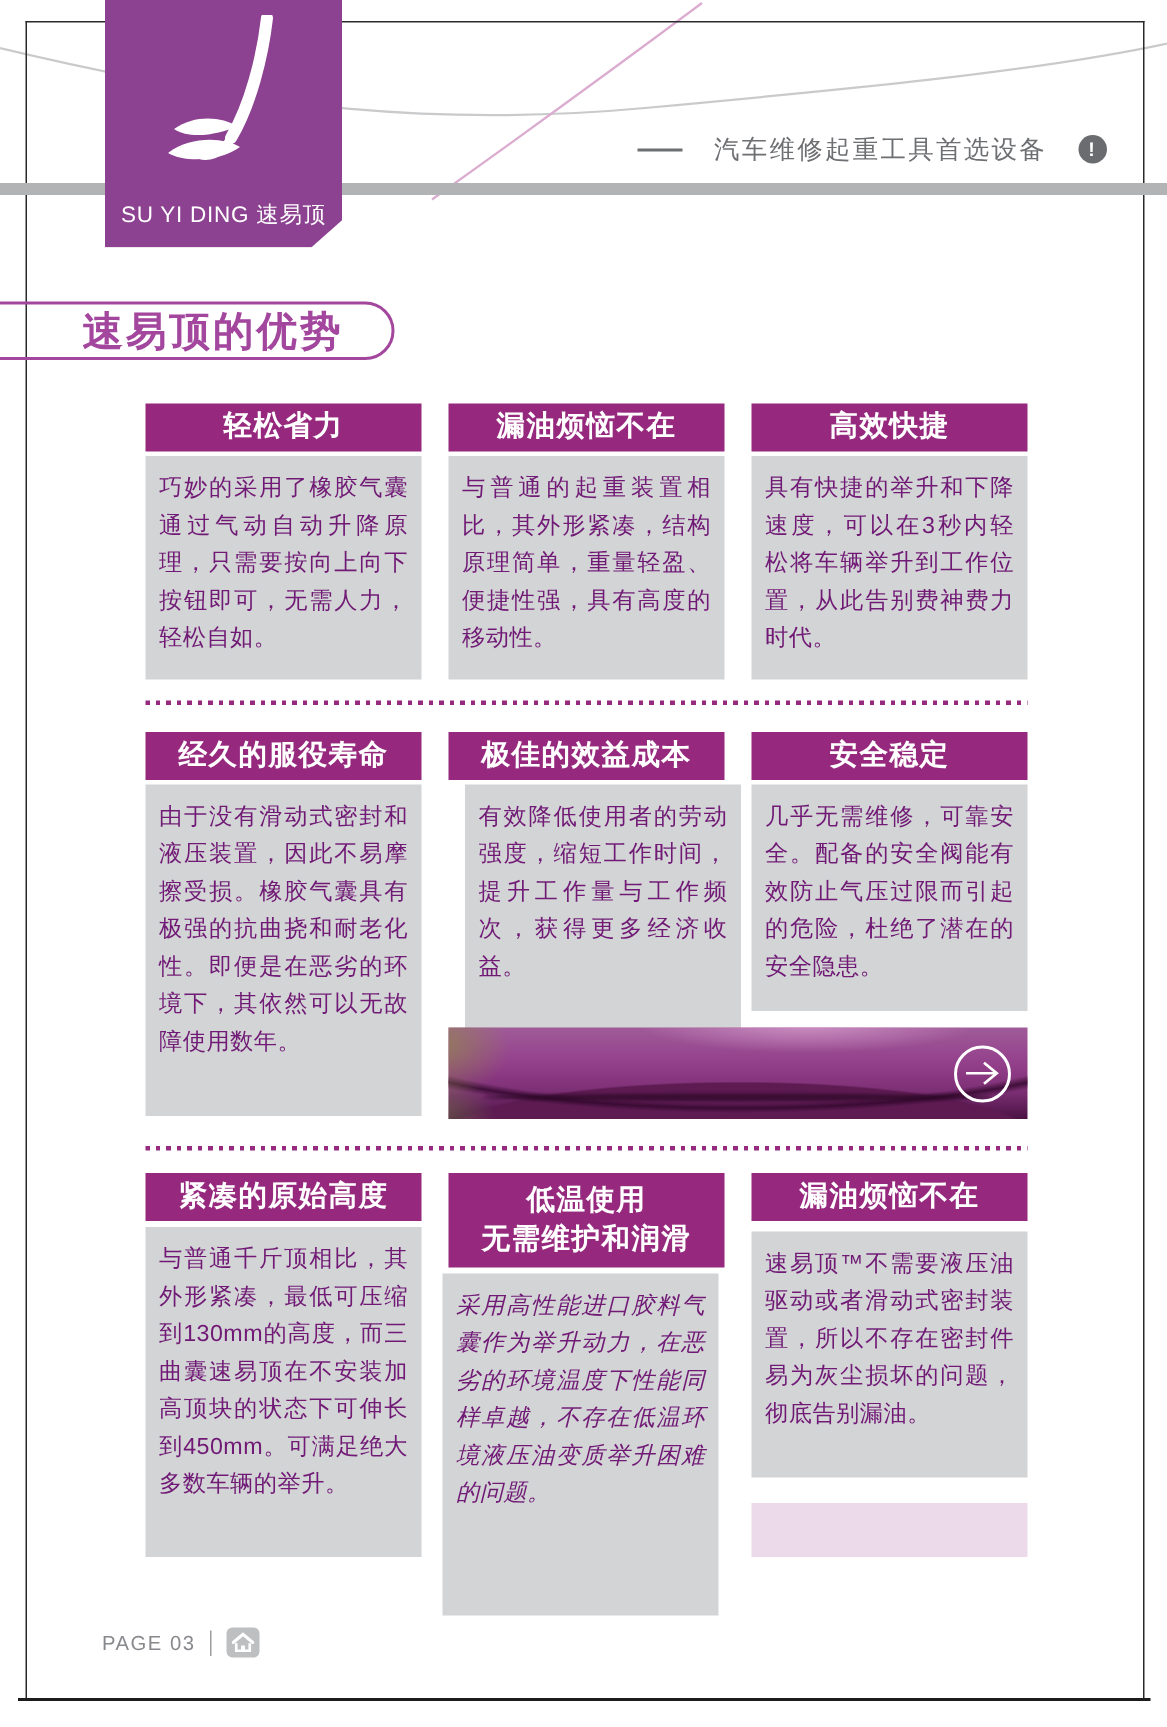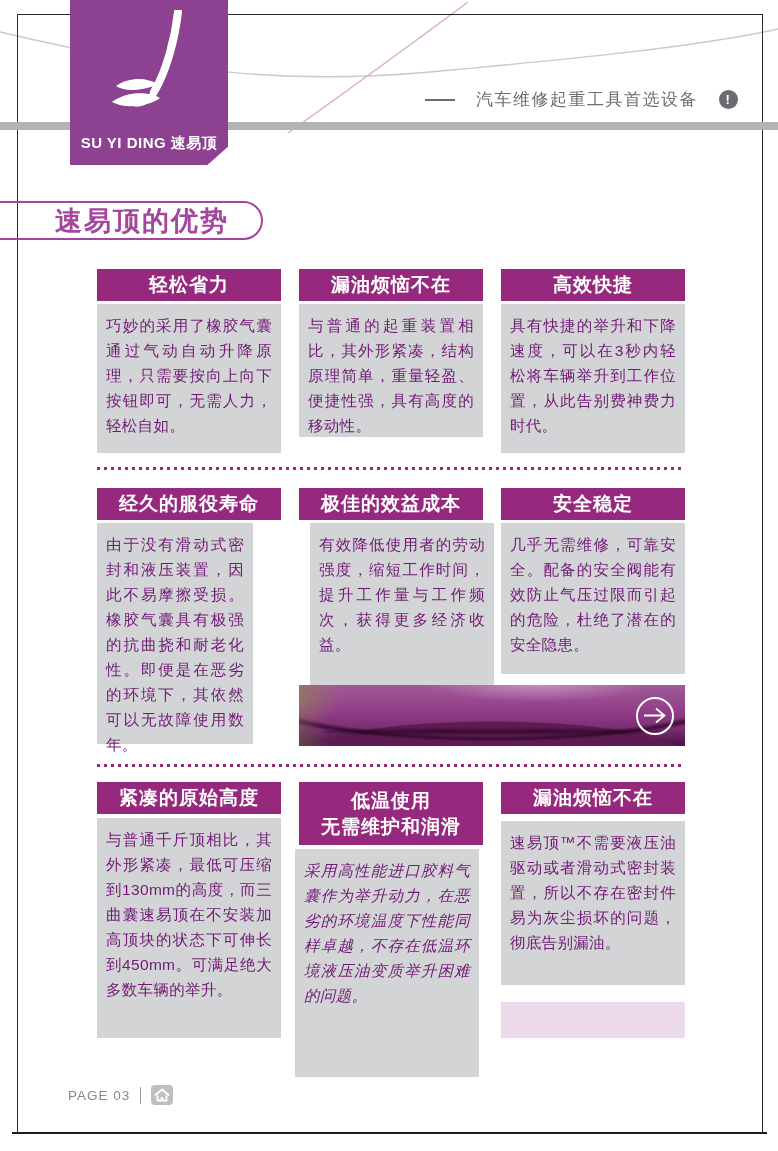--- a/index.html
+++ b/index.html
@@ -6,21 +6,21 @@
   .page{position:relative;width:778px;height:1151px;background:#fff;overflow:hidden;
         font-family:"Liberation Sans","DejaVu Sans",sans-serif;}
   
   .vline{position:absolute;width:1px;background:#2b2a2a;}
   .hline{position:absolute;height:1px;background:#2b2a2a;}
   .graybar{position:absolute;left:0;top:122px;width:778px;height:8px;background:#b1b3b5;}
   
   .logo-box{position:absolute;left:70px;top:0;width:158px;height:165px;background:#8c4191;
             clip-path:polygon(0 0,100% 0,100% 89%,87% 100%,0 100%);}
   .logo-text{position:absolute;left:0;bottom:12px;width:100%;text-align:center;color:#fff;
-             font-weight:bold;font-size:15px;letter-spacing:.5px;}
+             font-weight:normal;font-size:15px;letter-spacing:.5px;}
   
   .tagline{position:absolute;top:88px;right:40px;display:flex;align-items:center;gap:21px;
            color:#6d6f72;font-size:17px;letter-spacing:1.5px;}
   .tagline-dash{width:30px;height:2px;background:#6d6f72;}
   .alert-dot{width:19px;height:19px;border-radius:50%;background:#6a6c6f;color:#fff;
              font-weight:bold;font-size:13px;display:flex;align-items:center;justify-content:center;}
   
   .title-pill{position:absolute;left:-24px;top:201px;width:287px;height:39px;
               border:2px solid #a3469e;border-radius:21px;display:flex;align-items:center;
               justify-content:flex-end;padding-right:32px;box-sizing:border-box;}
@@ -90,29 +90,29 @@
   </div>
 
   <div class="title-pill">
     <span>速易顶的优势</span>
   </div>
 
   <div class="card-title" style="left:97px;top:269px;width:184px;height:32px;">轻松省力</div>
   <div class="card-body" style="left:97px;top:304px;width:184px;height:149px;">巧妙的采用了橡胶气囊通过气动自动升降原理，只需要按向上向下按钮即可，无需人力，轻松自如。</div>
 
   <div class="card-title" style="left:299px;top:269px;width:184px;height:32px;">漏油烦恼不在</div>
-  <div class="card-body" style="left:299px;top:304px;width:184px;height:133px;">与普通的起重装置相比，其外形紧凑，结构原理简单，重量轻盈、便捷性强，具有高度的移动性。</div>
+  <div class="card-body" style="left:299px;top:304px;width:184px;height:149px;">与普通的起重装置相比，其外形紧凑，结构原理简单，重量轻盈、便捷性强，具有高度的移动性。</div>
 
   <div class="card-title" style="left:501px;top:269px;width:184px;height:32px;">高效快捷</div>
   <div class="card-body" style="left:501px;top:304px;width:184px;height:149px;">具有快捷的举升和下降速度，可以在3秒内轻松将车辆举升到工作位置，从此告别费神费力时代。</div>
 
   <div class="dotted" style="left:97px;top:467px;width:588px;"></div>
 
   <div class="card-title" style="left:97px;top:488px;width:184px;height:32px;">经久的服役寿命</div>
-  <div class="card-body" style="left:97px;top:523px;width:156px;height:221px;">由于没有滑动式密封和液压装置，因此不易摩擦受损。橡胶气囊具有极强的抗曲挠和耐老化性。即便是在恶劣的环境下，其依然可以无故障使用数年。</div>
+  <div class="card-body" style="left:97px;top:523px;width:184px;height:221px;">由于没有滑动式密封和液压装置，因此不易摩擦受损。橡胶气囊具有极强的抗曲挠和耐老化性。即便是在恶劣的环境下，其依然可以无故障使用数年。</div>
 
   <div class="card-title" style="left:299px;top:488px;width:184px;height:32px;">极佳的效益成本</div>
   <div class="card-body" style="left:310px;top:523px;width:184px;height:170px;">有效降低使用者的劳动强度，缩短工作时间，提升工作量与工作频次，获得更多经济收益。</div>
 
   <div class="card-title" style="left:501px;top:488px;width:184px;height:32px;">安全稳定</div>
   <div class="card-body" style="left:501px;top:523px;width:184px;height:151px;">几乎无需维修，可靠安全。配备的安全阀能有效防止气压过限而引起的危险，杜绝了潜在的安全隐患。</div>
 
   <div class="photo">
     <div class="photo-groove"></div>
     <button class="arrow-btn">

